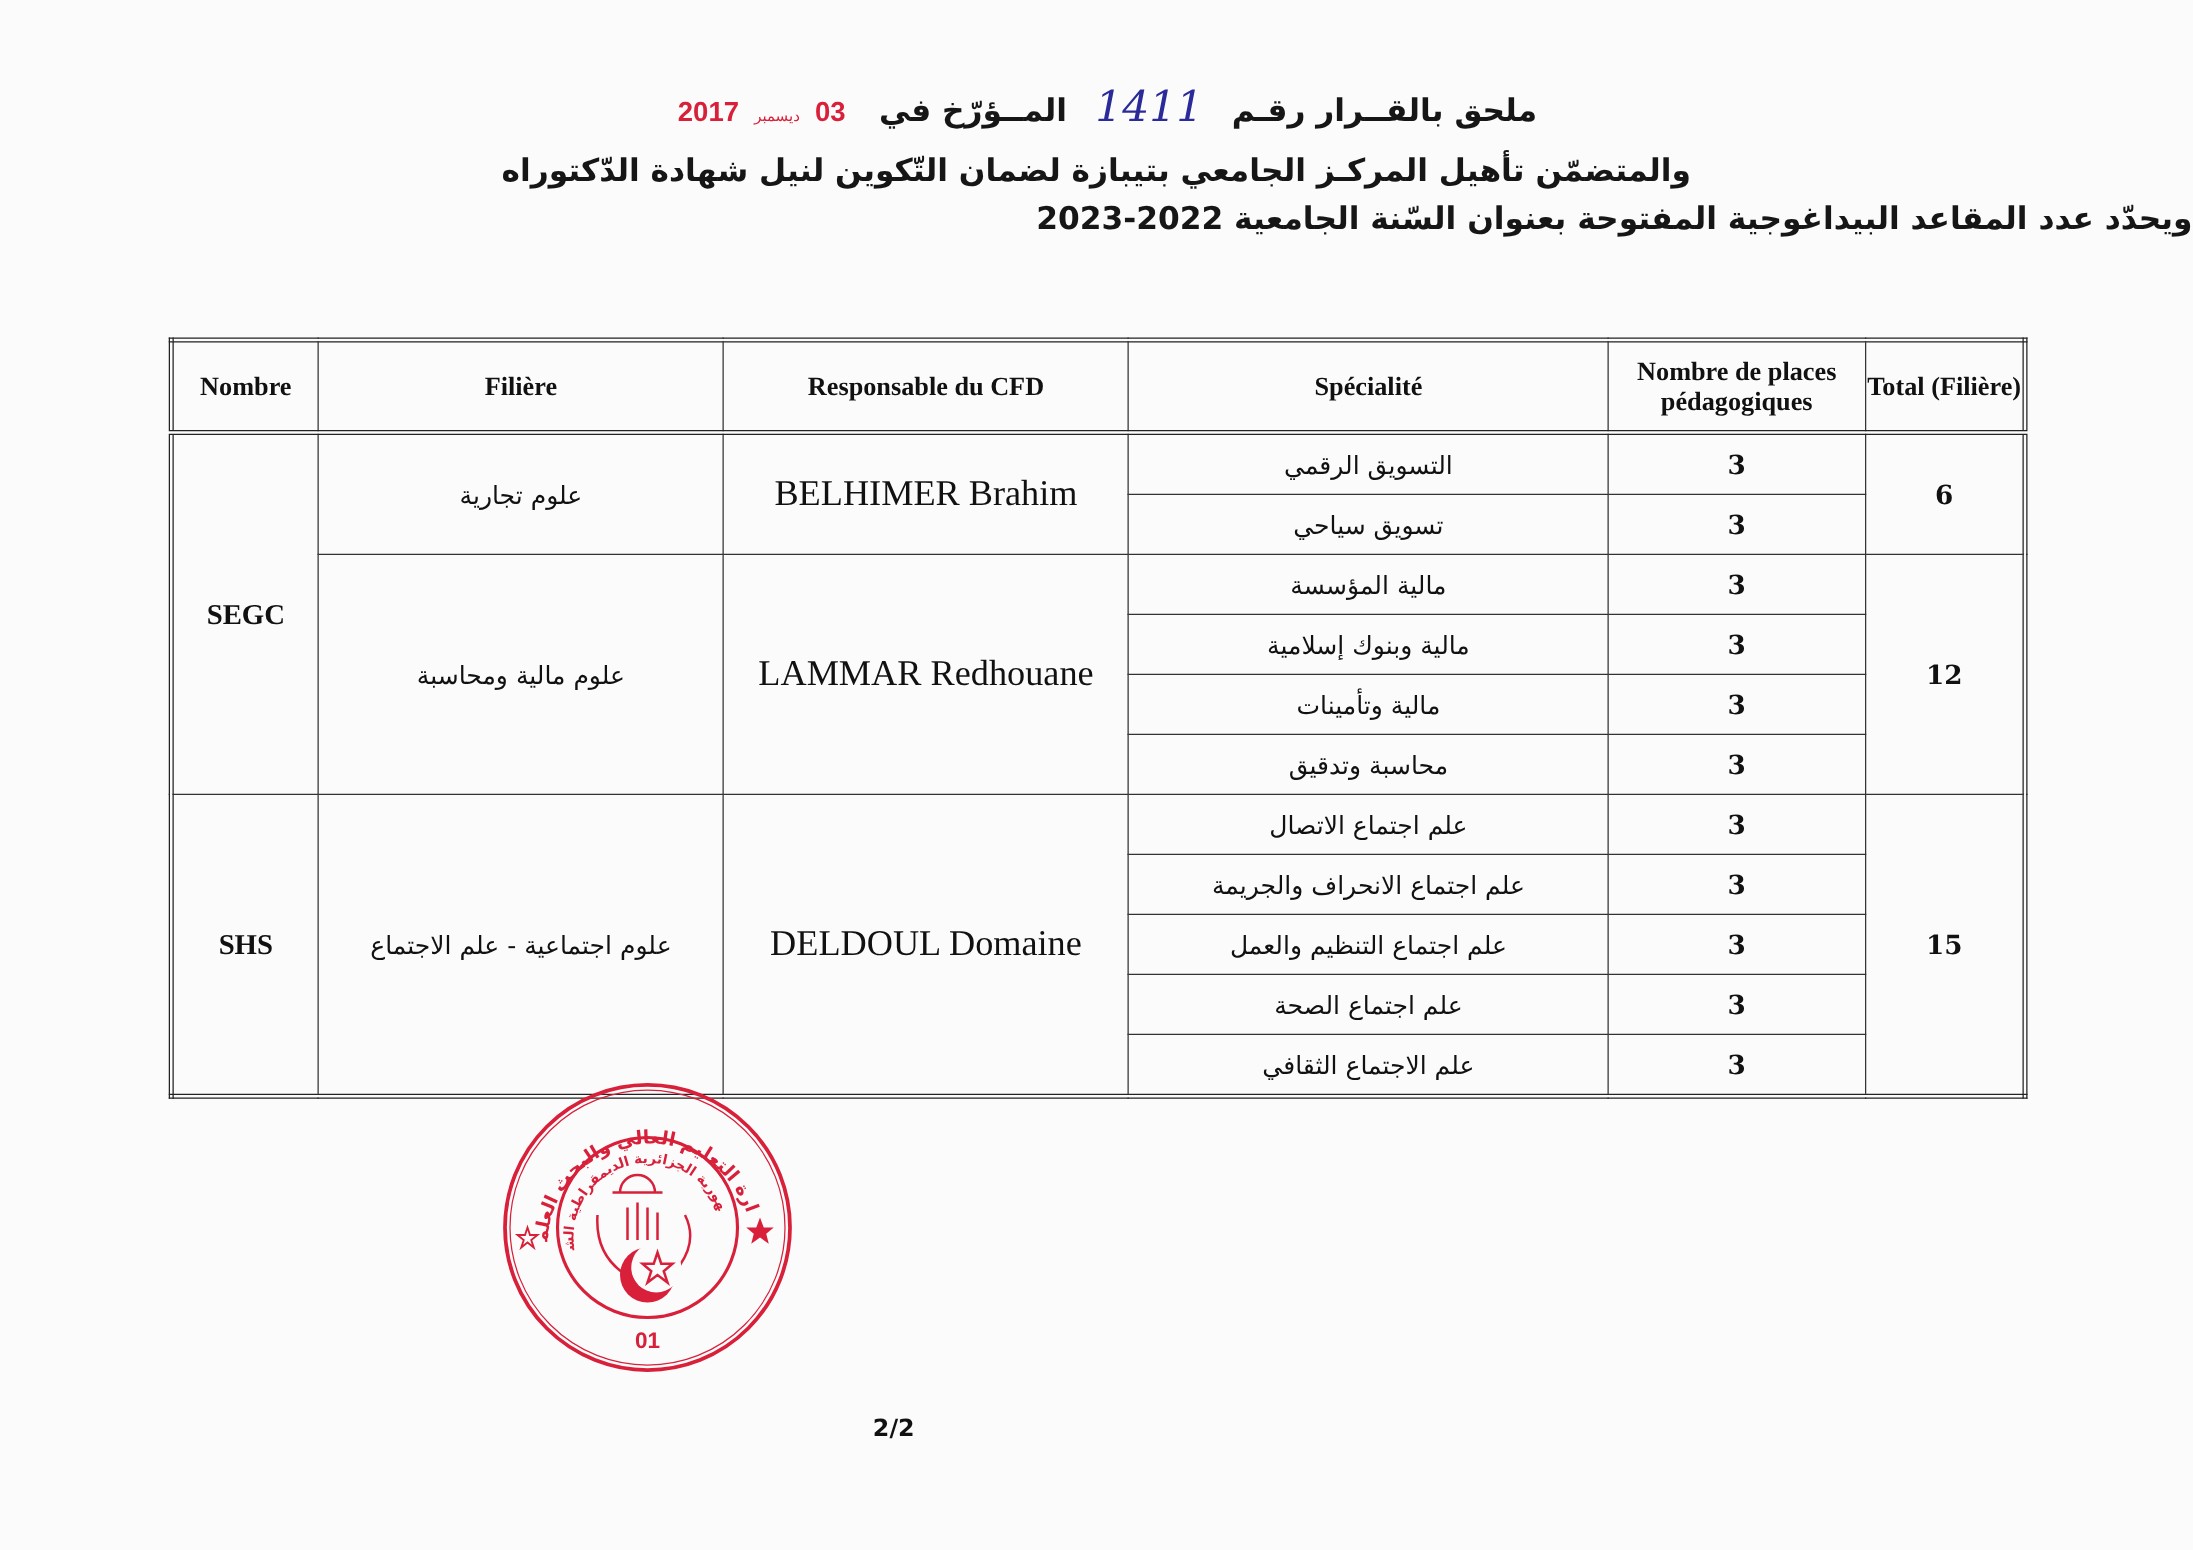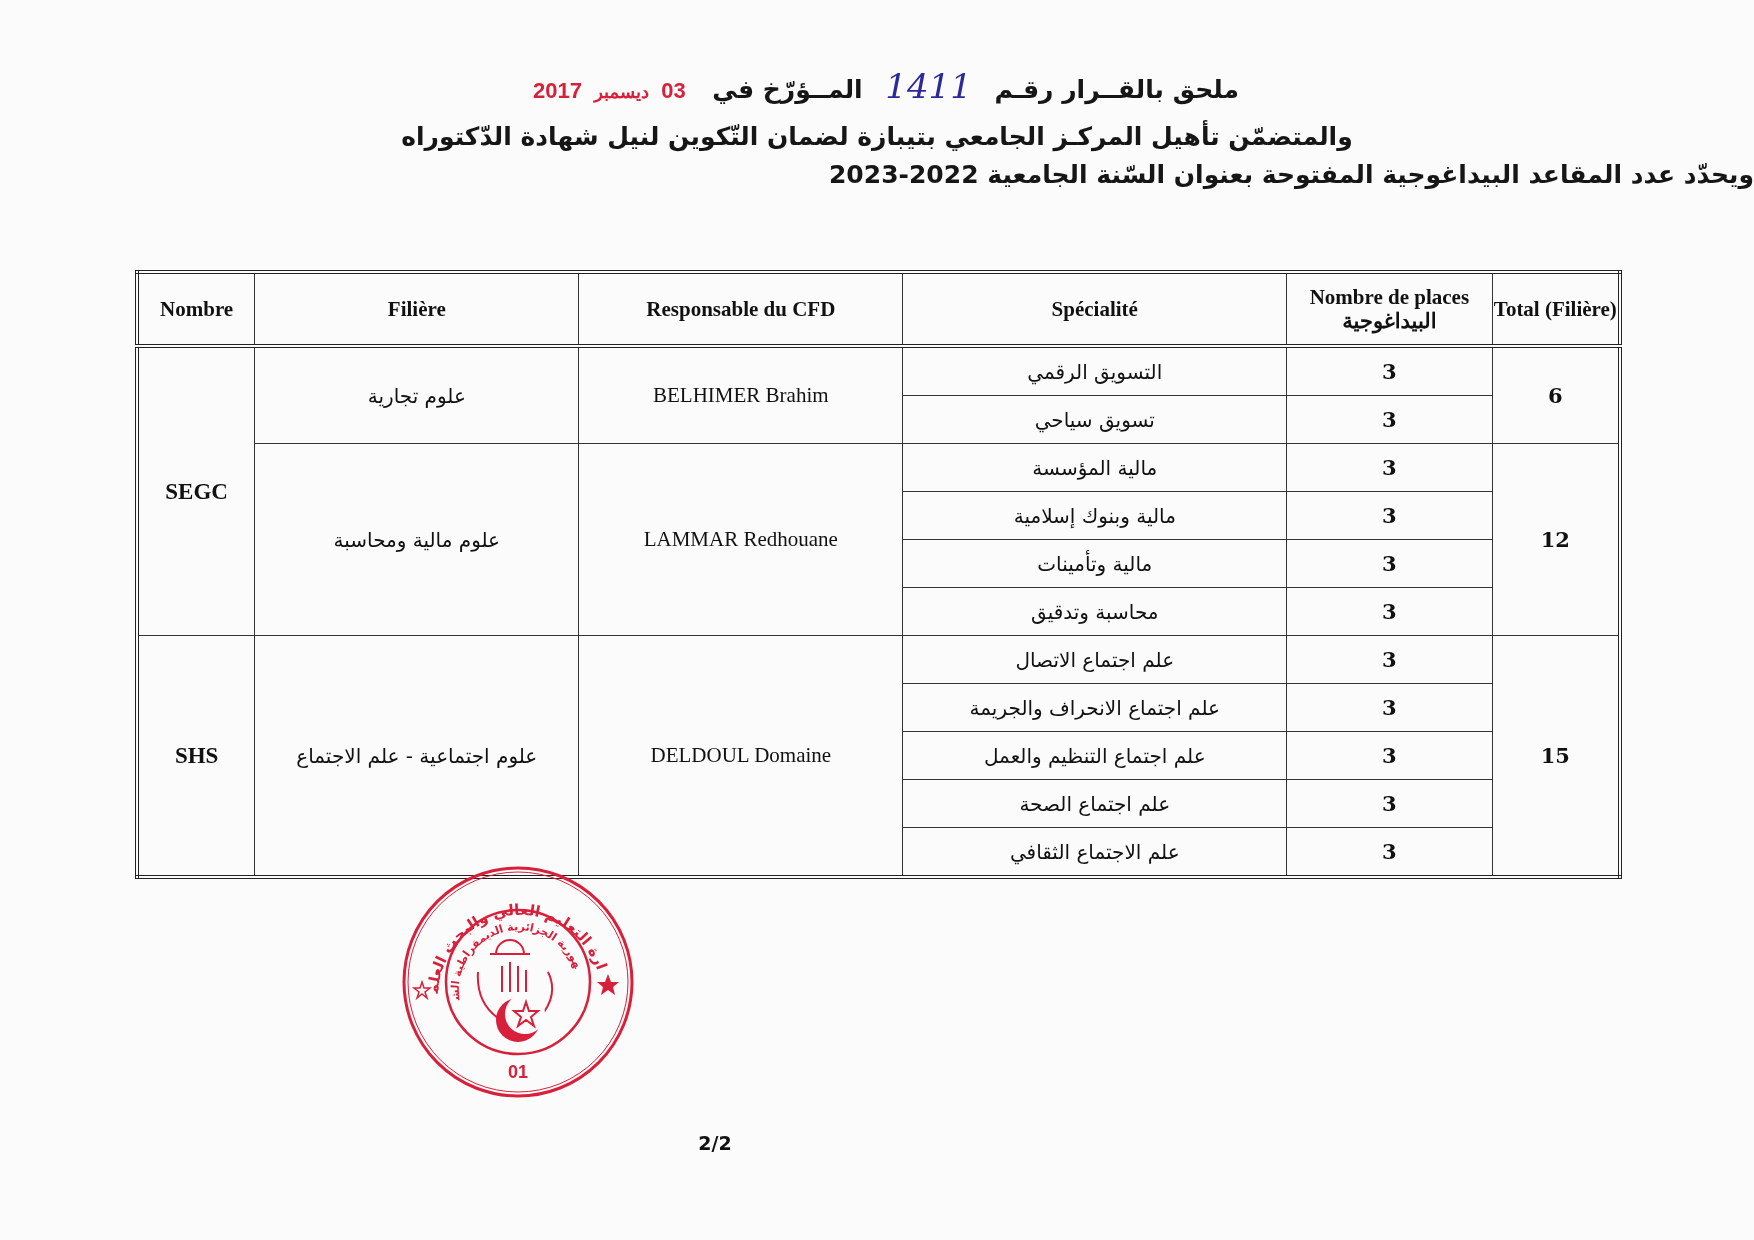--- a/index.html
+++ b/index.html
@@ -5,29 +5,29 @@
   html, body { margin:0; padding:0; }
   body { width:1754px; height:1240px; background:#fbfbfb; position:relative; overflow:hidden;
          font-family:"DejaVu Serif", serif; color:#111; }
   .hdr { position:absolute; left:0; width:1754px; text-align:center; direction:rtl;
          font-family:"DejaVu Sans", sans-serif; font-weight:bold; font-size:25px; color:#161616; letter-spacing:0.5px; }
   #h1 { top:66px; }
   #h2 { top:122px; }
   #h3 { top:160px;text-align:right; }
   .num { color:#2a2a9a; font-family:"DejaVu Serif", serif; font-style:italic; font-weight:normal; font-size:34px; padding:0 14px; }
   .date { color:#d8203a; font-family:"Liberation Sans", sans-serif; font-size:22px; padding:0 18px; }
-  .date .m { font-size:18px; font-weight:bold; padding:0 6px; }
+  .date .m { font-size:12px; font-weight:normal; padding:0 6px; }
   table.main { position:absolute; left:135px; top:270px; width:1487px; border-collapse:collapse;
                border:4px double #222; }
   table.main th, table.main td { border:1.5px solid #333; text-align:center; vertical-align:middle; padding:0; }
   table.main th { font-family:"Liberation Serif", serif; font-weight:bold; font-size:21px; height:70px; line-height:24px; }
   table.main thead tr { border-bottom:4px double #222; }
   td.spec { direction:rtl; font-family:"DejaVu Sans", sans-serif; font-size:20px; height:47px; }
   td.fil { direction:rtl; font-family:"DejaVu Sans", sans-serif; font-size:20px; }
-  td.resp { font-family:"Liberation Serif", serif; font-size:21px; }
+  td.resp { font-family:"Liberation Serif", serif; font-size:29px; }
   td.dom { font-family:"Liberation Serif", serif; font-weight:bold; font-size:23px;margin-left:44px; }
   td.pl { font-family:"DejaVu Serif", serif; font-weight:bold; font-size:21px; }
   td.tot { font-family:"DejaVu Serif", serif; font-weight:bold; font-size:21px; }
   #stamp { position:absolute; left:398px; top:862px; width:240px; height:240px; }
   #page { position:absolute; top:1132px; left:0; width:1430px; text-align:center; font-family:"DejaVu Sans", sans-serif; font-weight:bold; font-size:19px; }
 </style>
 </head>
 <body>
 
 <div class="hdr" id="h1">
@@ -51,21 +51,21 @@
     <col style="width:385px">
       <col style="width:206px">
       <col style="width:128px">
   </colgroup>
   <thead>
     <tr>
       <th>Nombre</th>
       <th>Filière</th>
       <th>Responsable du CFD</th>
       <th>Spécialité</th>
-      <th>Nombre de places البيداغوجية</th>
+      <th>Nombre de places pédagogiques</th>
       <th>Total (Filière)</th>
     </tr>
   </thead>
   <tbody>
     <tr>
       <td class="dom" rowspan="6">SEGC</td>
       <td class="fil" rowspan="2">علوم تجارية</td>
       <td class="resp" rowspan="2">BELHIMER Brahim</td>
       <td class="spec">التسويق الرقمي</td>
       <td class="pl">3</td>

